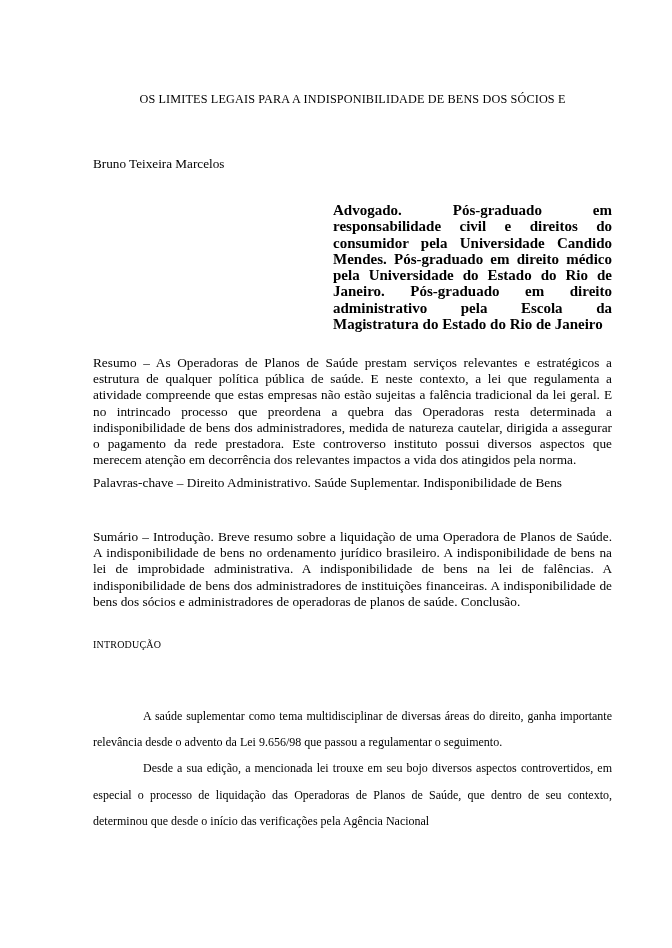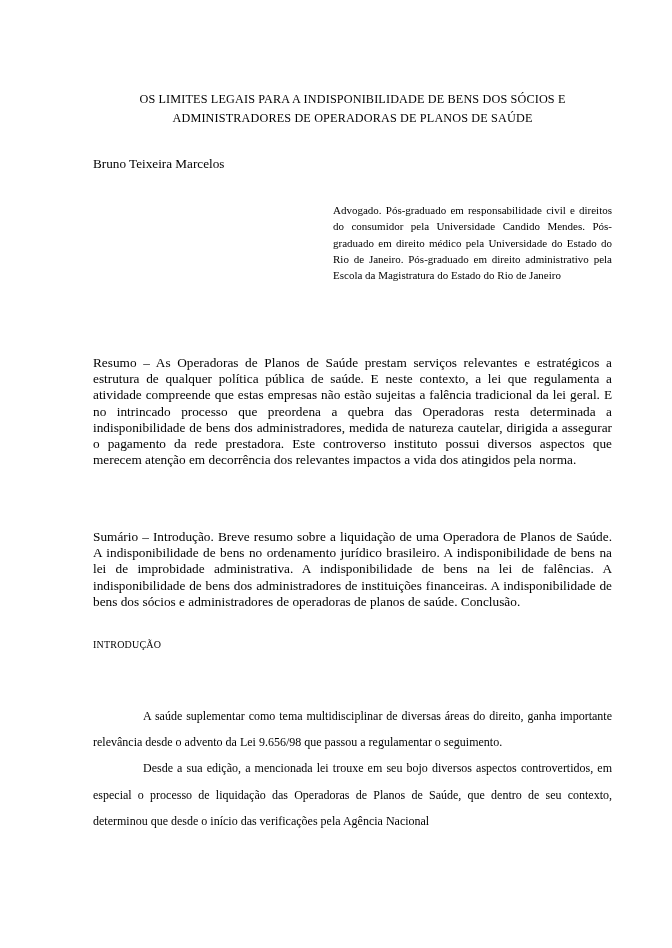--- a/index.html
+++ b/index.html
@@ -52,23 +52,24 @@
   }
 
   
   .bio {
     position: absolute;
     left: 333px;
     width: 279px;           
     top: 202px;
     text-align: justify;
     text-justify: inter-word;
-    font-size: 11px;
+    font-size: 15px;
     line-height: 16.3px;
     box-sizing: border-box;
+    font-weight: bold;
   }
 
   
   .block {
     text-align: justify;
     text-justify: inter-word;
     font-size: 13.3px;
     line-height: 16.2px;
   }
 
@@ -105,31 +106,33 @@
     text-indent: 50px;
   }
 </style>
 </head>
 <body>
 
 <div class="page">
 
   <h1 class="col doc-title">
     <span>OS LIMITES LEGAIS PARA A INDISPONIBILIDADE DE BENS DOS SÓCIOS E</span><br>
-    <span>ADMINISTRADORES DE OPERADORAS DE PLANOS DE SAÚDE</span>
   </h1>
 
   <div class="col author">Bruno Teixeira Marcelos</div>
 
   <div class="bio">Advogado. Pós-graduado em responsabilidade civil e direitos do consumidor pela Universidade Candido Mendes. Pós-graduado em direito médico pela Universidade do Estado do Rio de Janeiro. Pós-graduado em direito administrativo pela Escola da Magistratura do Estado do Rio de Janeiro</div>
 
   <div class="col block" id="resumo">
     <b>Resumo</b><span> – </span><span>As Operadoras de Planos de Saúde prestam serviços relevantes e estratégicos a estrutura de qualquer política pública de saúde. E neste contexto, a lei que regulamenta a atividade compreende que estas empresas não estão sujeitas a falência tradicional da lei geral. E no intrincado processo que preordena a quebra das Operadoras resta determinada a indisponibilidade de bens dos administradores, medida de natureza cautelar, dirigida a assegurar o pagamento da rede prestadora. Este controverso instituto possui diversos aspectos que merecem atenção em decorrência dos relevantes impactos a vida dos atingidos pela norma.</span>
   </div>
 
+  <div class="col block" id="keywords">
+    <b>Palavras-chave</b><span> – </span><span>Direito Administrativo. Saúde Suplementar. Indisponibilidade de Bens</span>
+  </div>
 
   <div class="col block" id="sumario">
     <b>Sumário</b><span> – </span><span>Introdução. Breve resumo sobre a liquidação de uma Operadora de Planos de Saúde. A indisponibilidade de bens no ordenamento jurídico brasileiro. A indisponibilidade de bens na lei de improbidade administrativa. A indisponibilidade de bens na lei de falências. A indisponibilidade de bens dos administradores de instituições financeiras. A indisponibilidade de bens dos sócios e administradores de operadoras de planos de saúde. Conclusão.</span>
   </div>
 
   <h2 class="col section-heading">INTRODUÇÃO</h2>
 
   <div class="col body-text">
     <p>A saúde suplementar como tema multidisciplinar de diversas áreas do direito, ganha importante relevância desde o advento da Lei 9.656/98 que passou a regulamentar o seguimento.</p>
     <p>Desde a sua edição, a mencionada lei trouxe em seu bojo diversos aspectos controvertidos, em especial o processo de liquidação das Operadoras de Planos de Saúde, que dentro de seu contexto, determinou que desde o início das verificações pela Agência Nacional</p>

